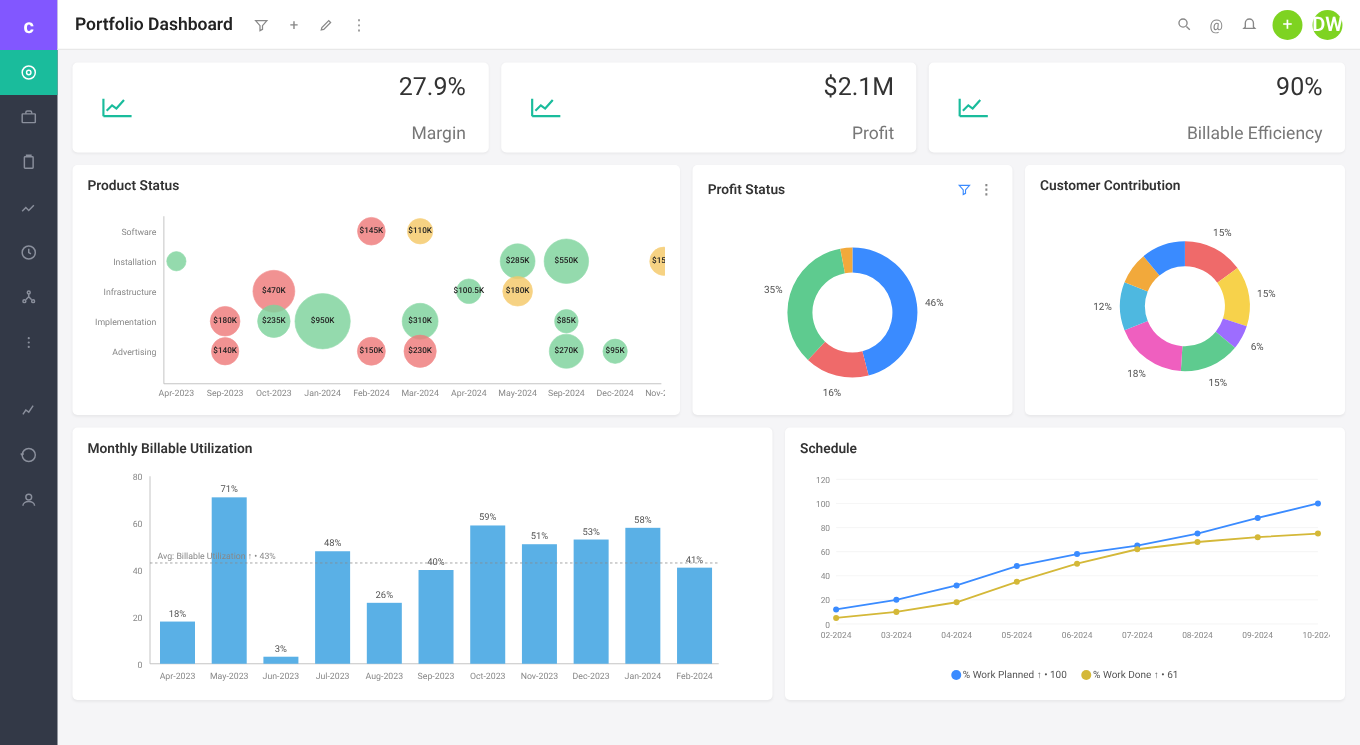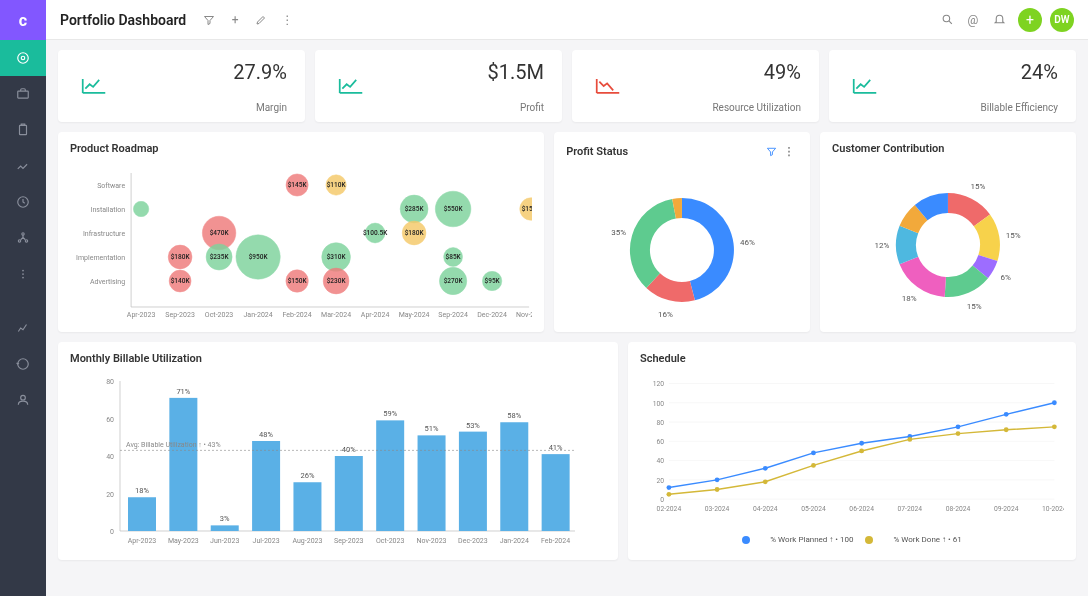--- a/index.html
+++ b/index.html
@@ -8,45 +8,45 @@
 .sidebar{width:46px;background:#333947;display:flex;flex-direction:column;align-items:center;padding-top:0}
 .logo{width:46px;height:40px;background:#8257ff;display:flex;align-items:center;justify-content:center;color:#fff;font-weight:bold;font-size:16px}
 .side-item{width:46px;height:36px;display:flex;align-items:center;justify-content:center;color:#8a8f9c;font-size:14px;cursor:pointer}
 .side-item.active{background:#1abc9c;color:#fff}
 .main{flex:1;display:flex;flex-direction:column}
 .topbar{height:40px;background:#fff;display:flex;align-items:center;padding:0 14px;border-bottom:1px solid #e8e8e8}
 .title{font-weight:600;font-size:14px;color:#222;margin-right:10px}
 .top-icon{width:26px;height:26px;display:flex;align-items:center;justify-content:center;color:#888;font-size:12px;cursor:pointer;border-radius:4px}
 .spacer{flex:1}
 .plus-badge{width:24px;height:24px;background:#7ed321;border-radius:50%;color:#fff;display:flex;align-items:center;justify-content:center;font-size:14px;margin-left:6px;cursor:pointer}
-.avatar{width:24px;height:24px;background:#7ed321;border-radius:50%;color:#fff;display:flex;align-items:center;justify-content:center;font-size:10px;font-weight:600;margin-left:8px}
+.avatar{width:24px;height:24px;background:#7ed321;border-radius:50%;color:#fff;display:flex;align-items:center;justify-content:center;font-size:16px;font-weight:600;margin-left:8px}
 .content{flex:1;padding:10px 12px;overflow:hidden}
 .row{display:flex;gap:10px;margin-bottom:10px}
 .card{background:#fff;border-radius:4px;box-shadow:0 1px 2px rgba(0,0,0,0.05)}
 .kpi{flex:1;height:72px;display:flex;align-items:center;padding:0 18px}
 .kpi-icon{width:36px;height:36px;display:flex;align-items:center;justify-content:center;margin-right:auto}
 .kpi-text{text-align:right}
 .kpi-val{font-size:20px;font-weight:400;color:#333}
-.kpi-label{font-size:10px;color:#777;margin-top:18px}
+.kpi-label{font-size:14px;color:#777;margin-top:18px}
 .panel-hdr{display:flex;align-items:center;padding:10px 12px 6px;font-size:11px;font-weight:600;color:#333}
 .panel-hdr .spacer{flex:1}
 .panel-icon{width:18px;height:18px;display:flex;align-items:center;justify-content:center;color:#888;font-size:11px;cursor:pointer}
 .roadmap{flex:1.9;height:200px}
 .task-status{flex:1;height:200px}
 .cust-contrib{flex:1;height:200px}
 .billable{flex:1.25;height:218px}
 .schedule{flex:1;height:218px}
 .chart-area{padding:4px 12px 10px;position:relative}
 svg text{font-size:8px;fill:#666}
 .axis-tick{font-size:7px;fill:#888}
 .bubble-label{font-size:6.5px;fill:#222;text-anchor:middle;dominant-baseline:middle;font-weight:500}
 .bar-label{font-size:7.5px;fill:#555;text-anchor:middle}
 .pie-label{font-size:8px;fill:#555}
 .legend{display:flex;justify-content:center;gap:12px;font-size:8px;color:#555;margin-top:6px}
-.legend-item{display:flex;align-items:center;gap:20px}
+.legend-item{display:flex;align-items:center;gap:1px}
 .legend-dot{width:8px;height:8px;border-radius:50%}
 </style>
 </head>
 <body>
 <div class="app">
 <div class="sidebar">
 <div class="logo">c</div>
 <div class="side-item active">
         <svg width="14" height="14" viewBox="0 0 24 24" fill="none" stroke="currentColor" stroke-width="2">
           <circle cx="12" cy="12" r="9"></circle>
@@ -157,52 +157,41 @@
               <div class="kpi-label">Margin</div>
             </div>
 </div>
 <div class="card kpi">
 <div class="kpi-icon">
               <svg width="26" height="20" viewBox="0 0 30 20" fill="none" stroke="#1abc9c" stroke-width="2">
                 <path d="M2 18V2M2 18h26M5 13l5-5 4 3 7-8"></path>
               </svg>
             </div>
 <div class="kpi-text">
-              <div class="kpi-val">$1.5M</div>
+              <div class="kpi-val">$2.1M</div>
               <div class="kpi-label">Profit</div>
-            </div>
-</div>
-<div class="card kpi">
-<div class="kpi-icon">
-              <svg width="26" height="20" viewBox="0 0 30 20" fill="none" stroke="#e74c3c" stroke-width="2">
-                <path d="M2 18V2M2 18h26M5 5l5 5 4-3 7 8"></path>
-              </svg>
-            </div>
-<div class="kpi-text">
-              <div class="kpi-val">49%</div>
-              <div class="kpi-label">Resource Utilization</div>
             </div>
 </div>
 <div class="card kpi">
 <div class="kpi-icon">
               <svg width="26" height="20" viewBox="0 0 30 20" fill="none" stroke="#1abc9c" stroke-width="2">
                 <path d="M2 18V2M2 18h26M5 13l5-5 4 3 7-8"></path>
               </svg>
             </div>
 <div class="kpi-text">
-              <div class="kpi-val">24%</div>
+              <div class="kpi-val">90%</div>
               <div class="kpi-label">Billable Efficiency</div>
             </div>
 </div>
 </div>
 
 <div class="row">
 <div class="card roadmap">
 <div class="panel-hdr">
-              <span>Product Roadmap</span>
+              <span>Product Status</span>
             </div>
 <div class="chart-area"><svg id="roadmap-svg" width="100%" height="160" viewBox="0 0 460 160">
                 <text x="54" y="23" class="axis-tick" text-anchor="end">Software</text>
                 <text x="54" y="47" class="axis-tick" text-anchor="end">Installation</text>
                 <text x="54" y="71" class="axis-tick" text-anchor="end">Infrastructure</text>
                 <text x="54" y="95" class="axis-tick" text-anchor="end">Implementation</text>
                 <text x="54" y="119" class="axis-tick" text-anchor="end">Advertising</text>
                 <text x="70" y="152" class="axis-tick" text-anchor="middle">Apr-2023</text>
                 <text x="109" y="152" class="axis-tick" text-anchor="middle">Sep-2023</text>
                 <text x="148" y="152" class="axis-tick" text-anchor="middle">Oct-2023</text>

